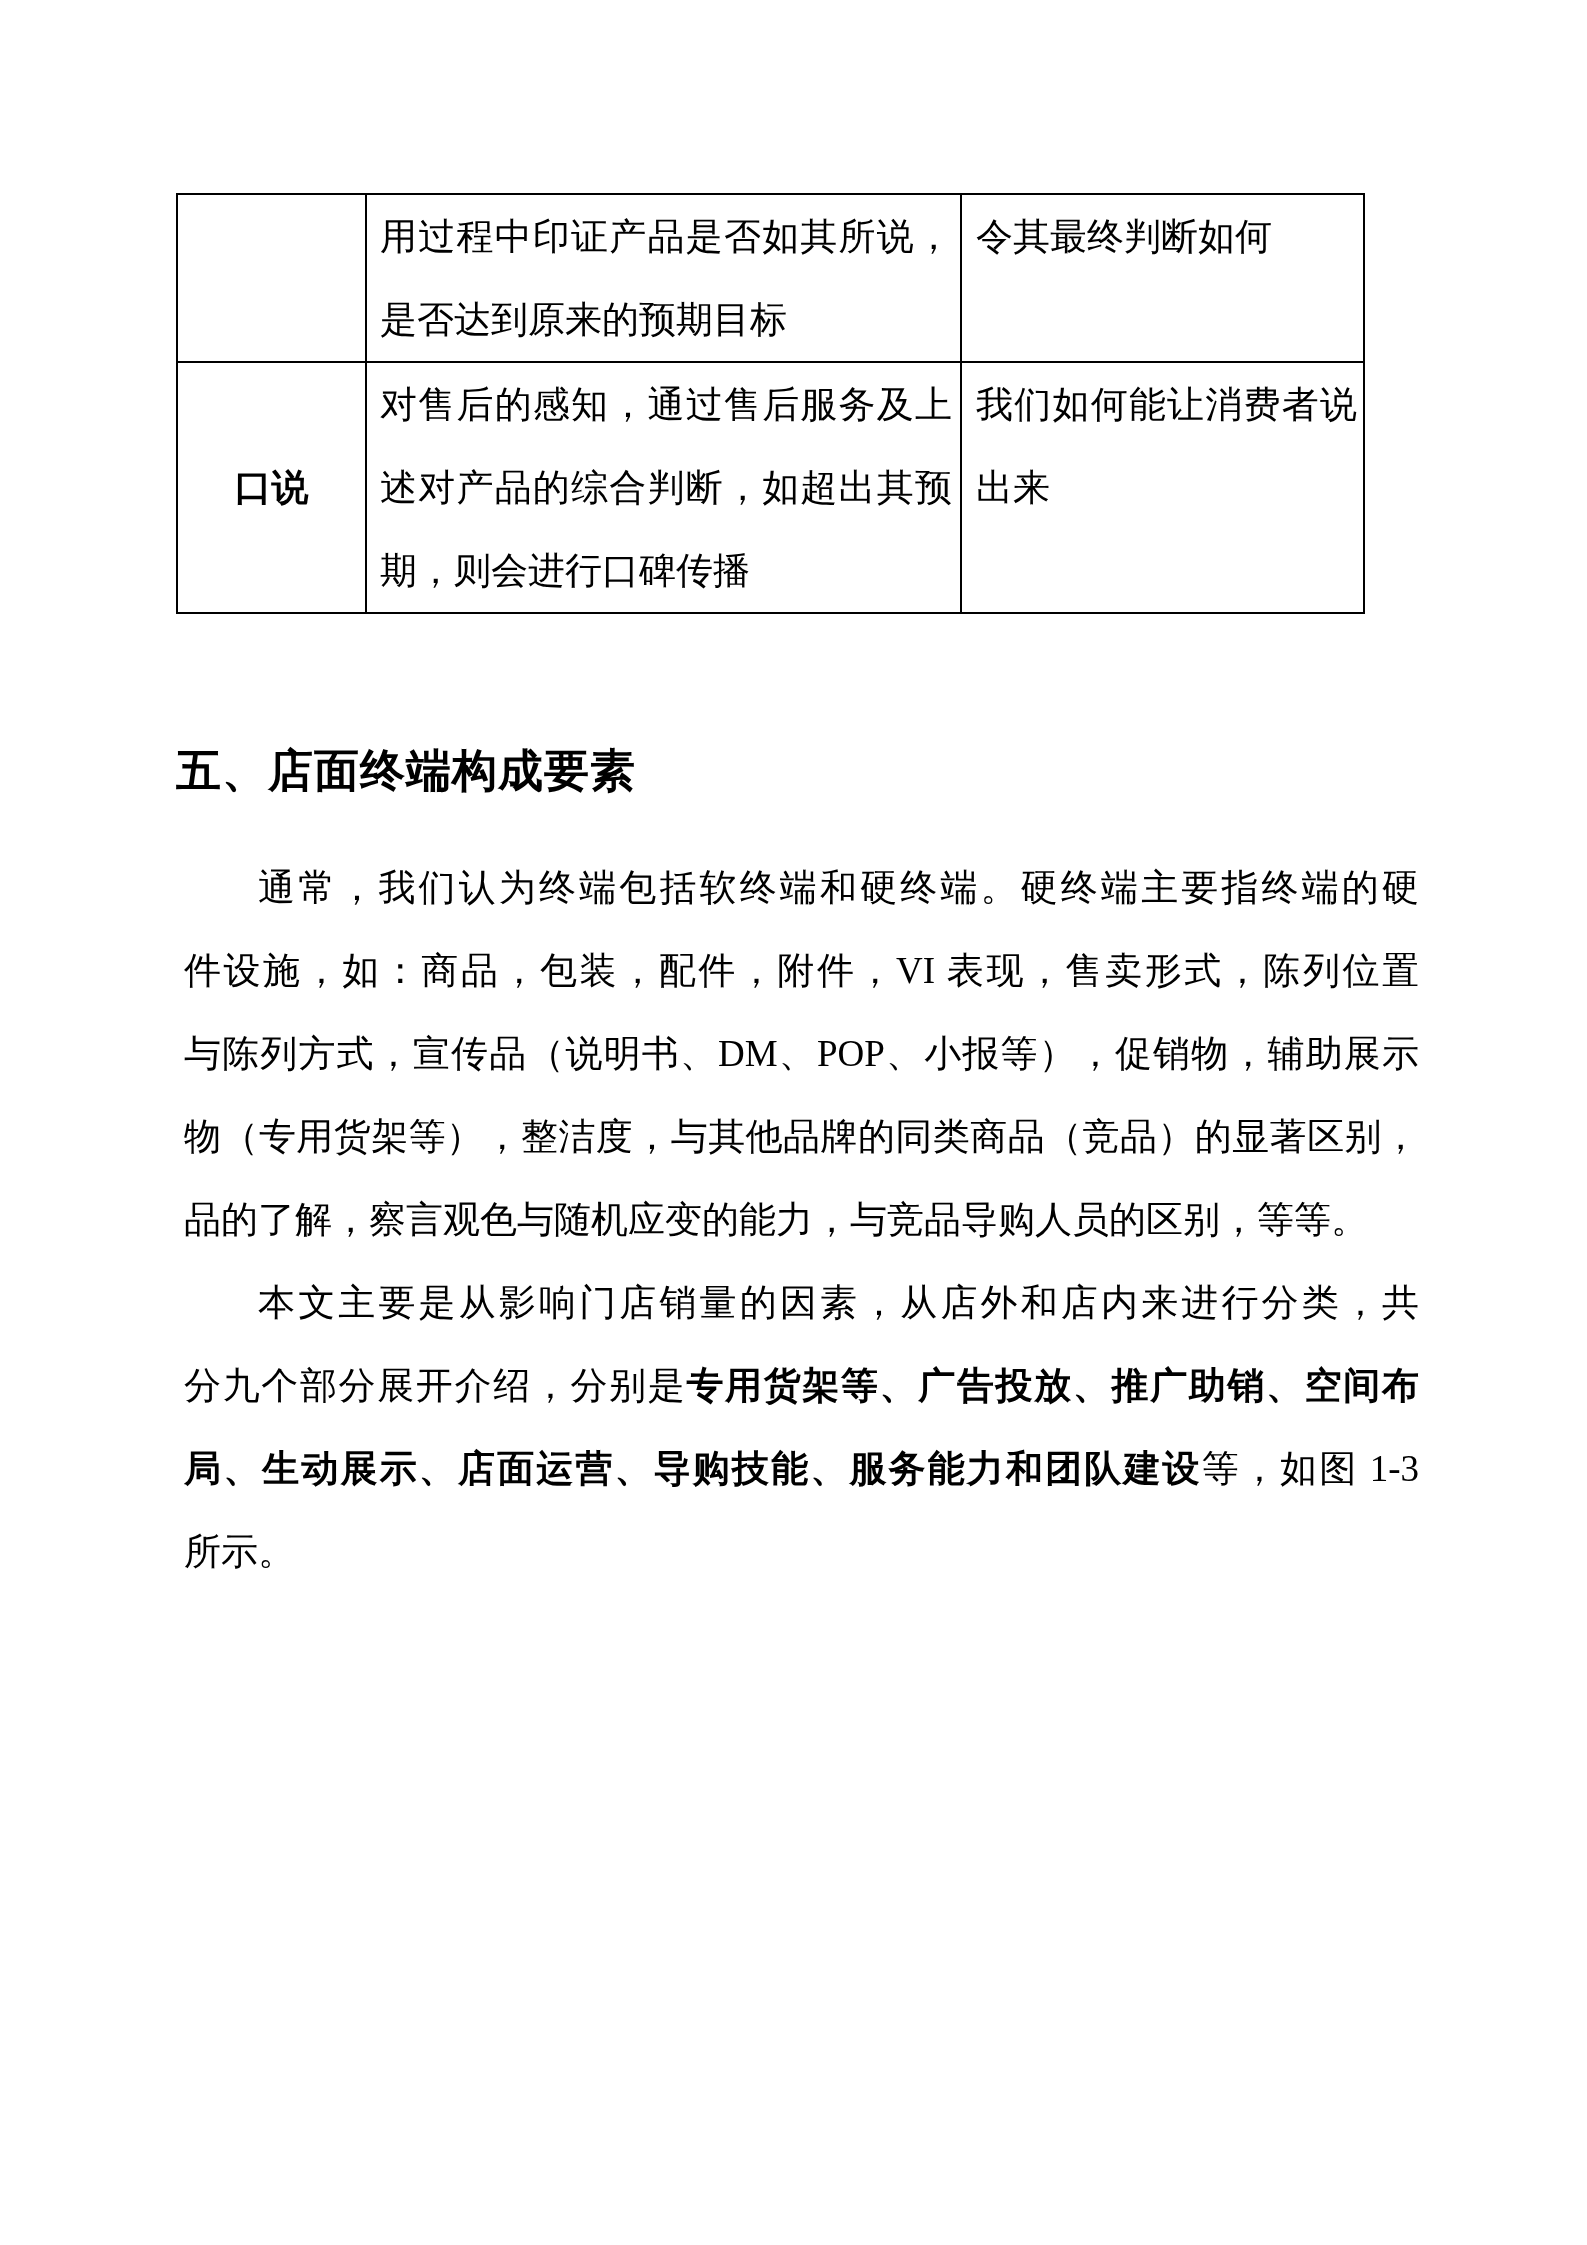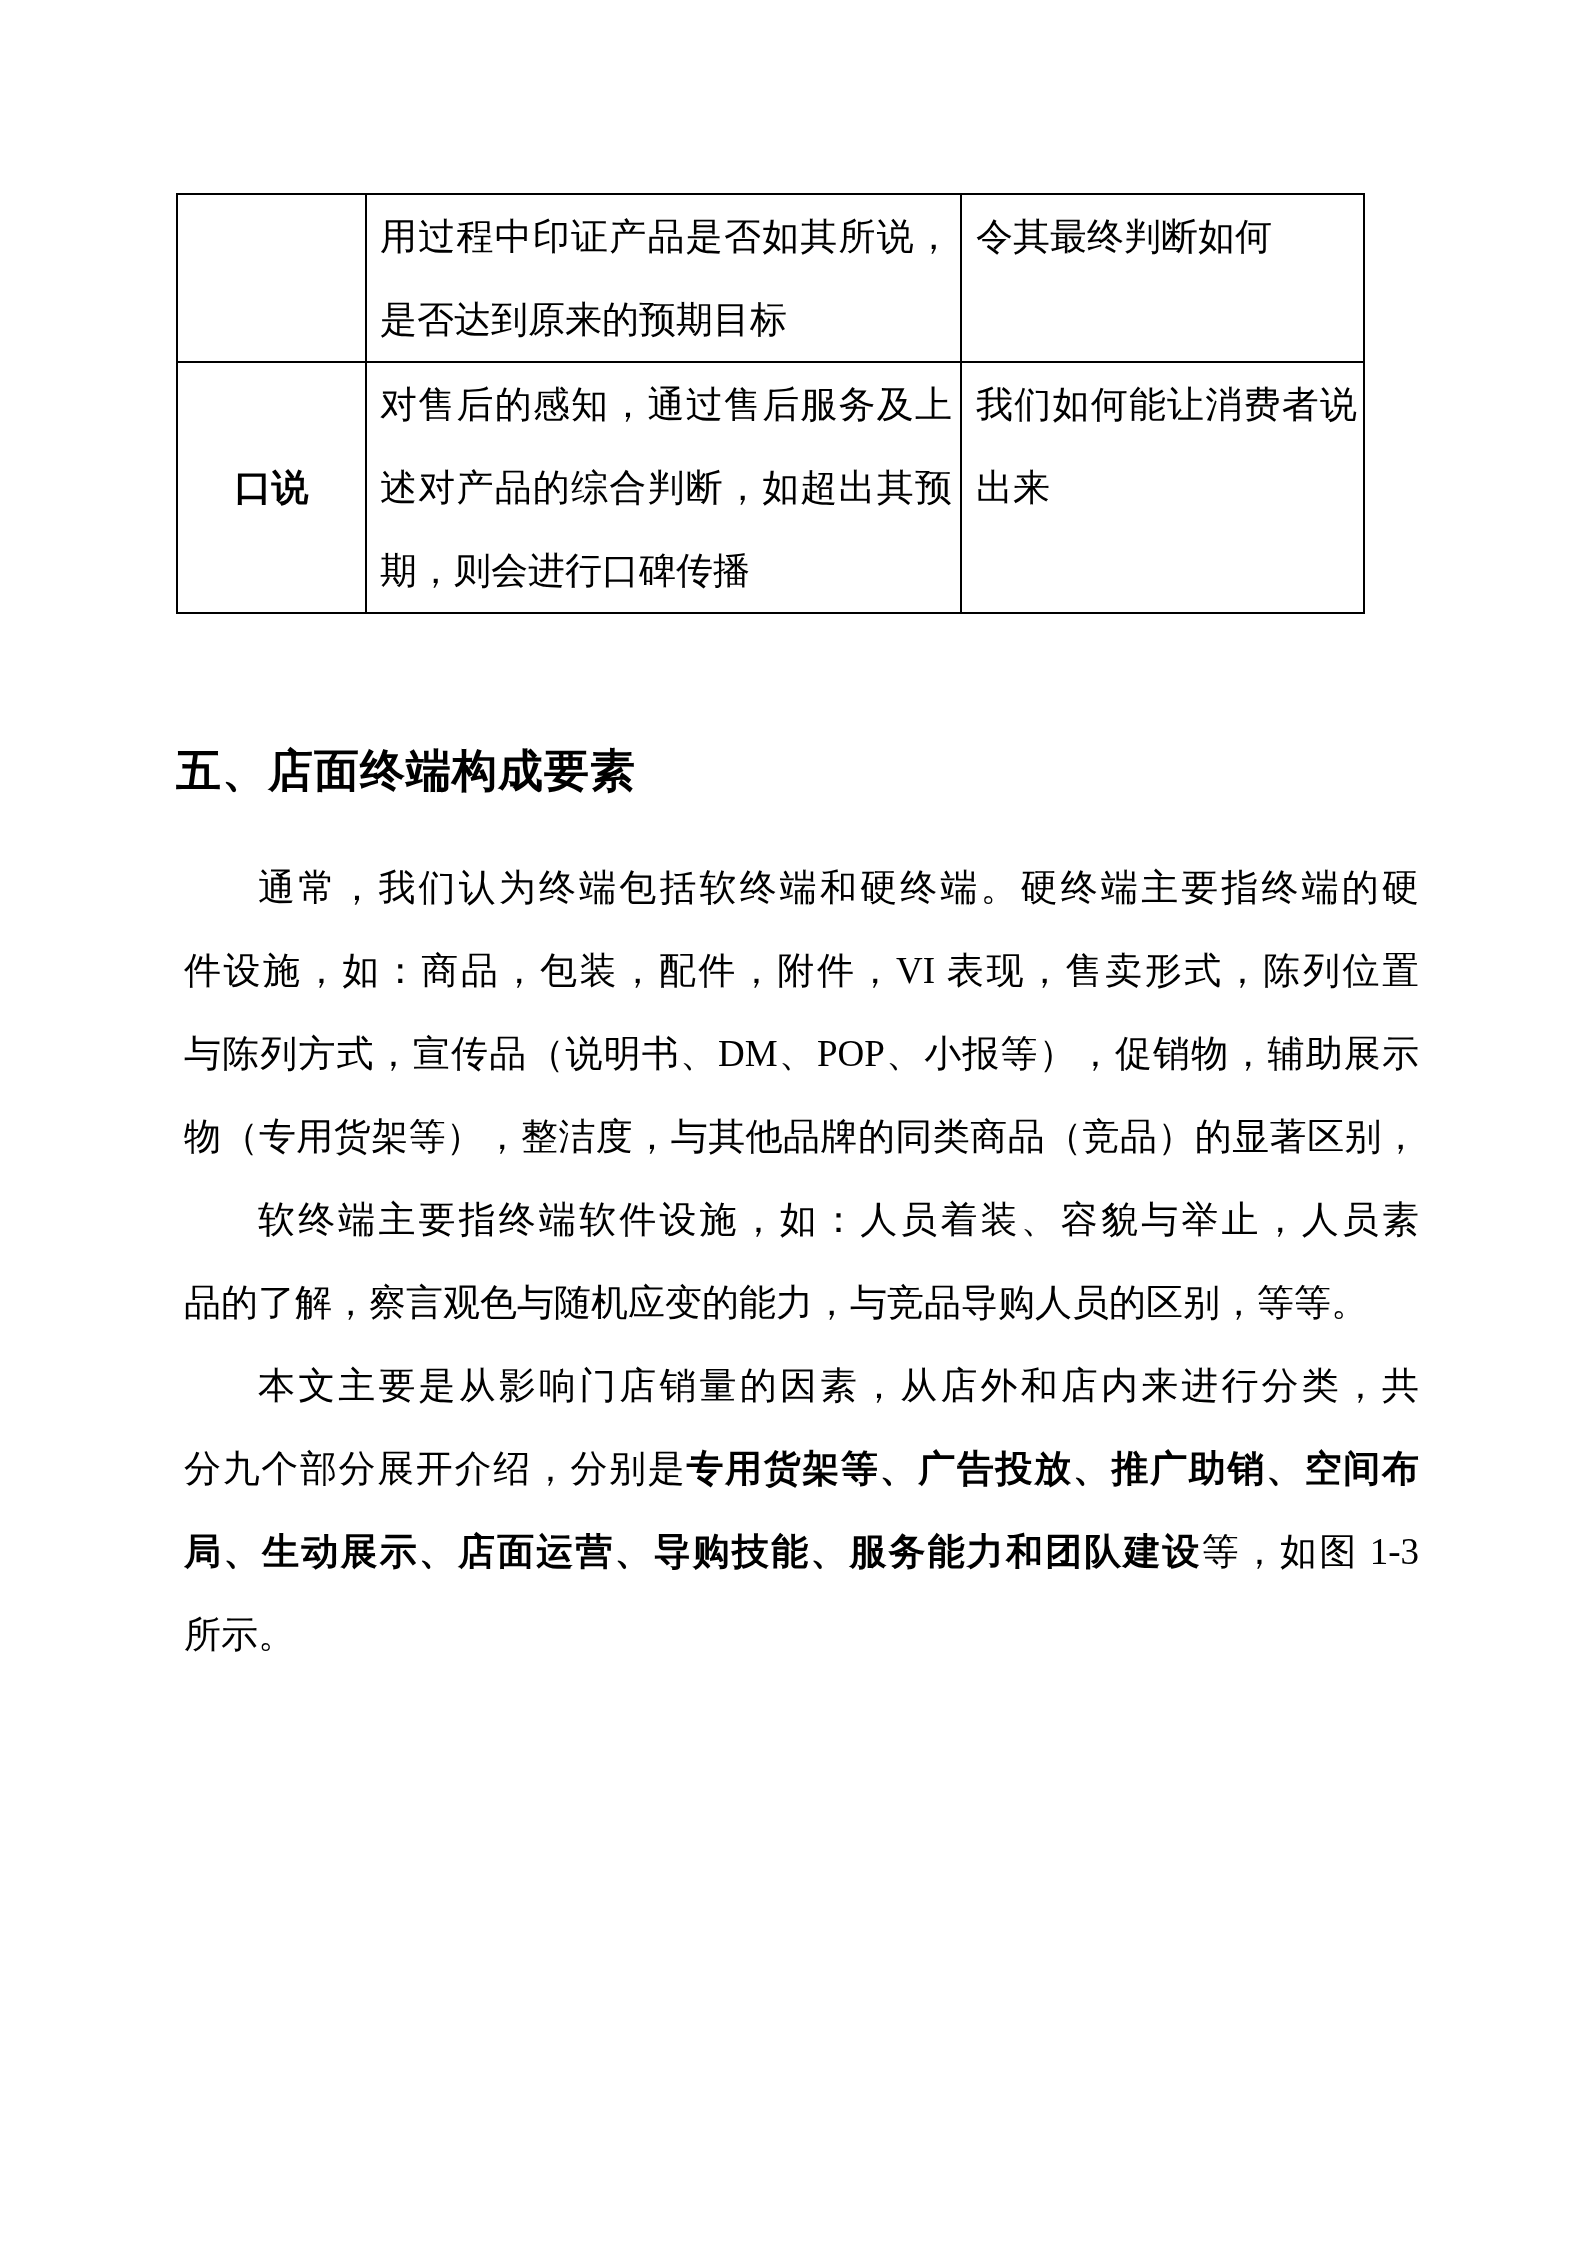--- a/index.html
+++ b/index.html
@@ -117,21 +117,20 @@
 
   <div class="heading">五、店面终端构成要素</div>
 
   <div class="bodytext">
 
     <div class="ln just ind">通常，我们认为终端包括软终端和硬终端。硬终端主要指终端的硬</div>
     <div class="ln just">件设施，如：商品，包装，配件，附件，VI 表现，售卖形式，陈列位置</div>
     <div class="ln just">与陈列方式，宣传品（说明书、DM、POP、小报等），促销物，辅助展示</div>
     <div class="ln just">物（专用货架等），整洁度，与其他品牌的同类商品（竞品）的显著区别，</div>
 
-    <div class="ln just ind">软终端主要指终端软件设施，如：人员着装、容貌与举止，人员素</div>
     <div class="ln">品的了解，察言观色与随机应变的能力，与竞品导购人员的区别，等等。</div>
 
     <div class="ln just ind">本文主要是从影响门店销量的因素，从店外和店内来进行分类，共</div>
     <div class="ln just"><span>分九个部分展开介绍，分别是</span><span class="bold">专用货架等、广告投放、推广助销、空间布</span></div>
     <div class="ln just"><span class="bold">局、生动展示、店面运营、导购技能、服务能力和团队建设</span><span>等，如图 1-3</span></div>
     <div class="ln">所示。</div>
   </div>
 
 </div>
 

